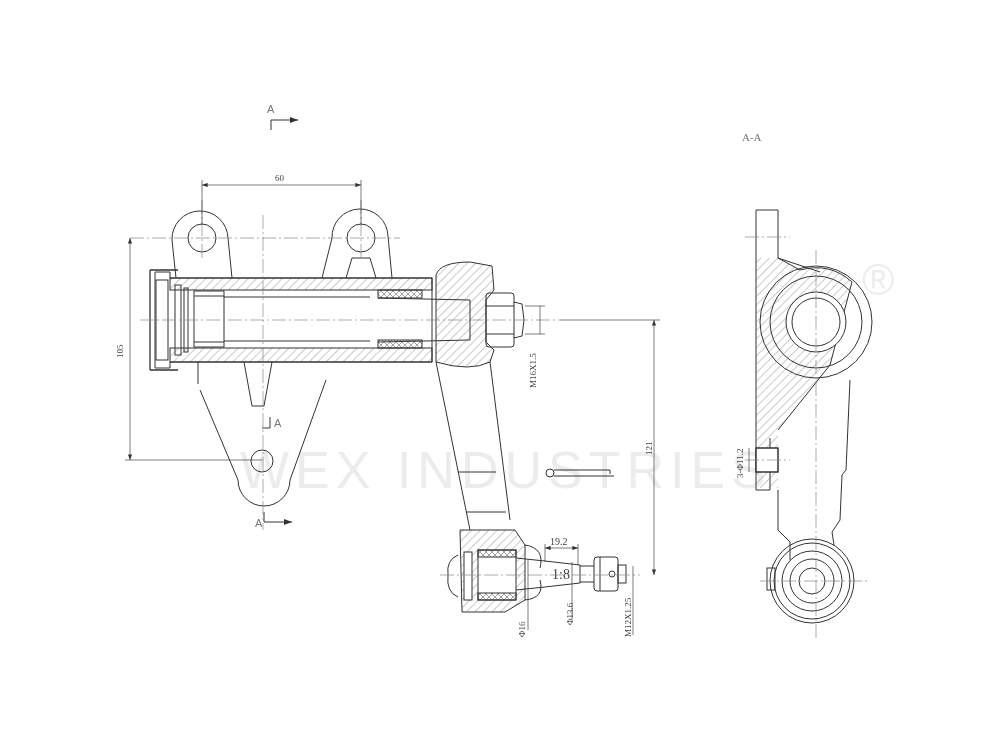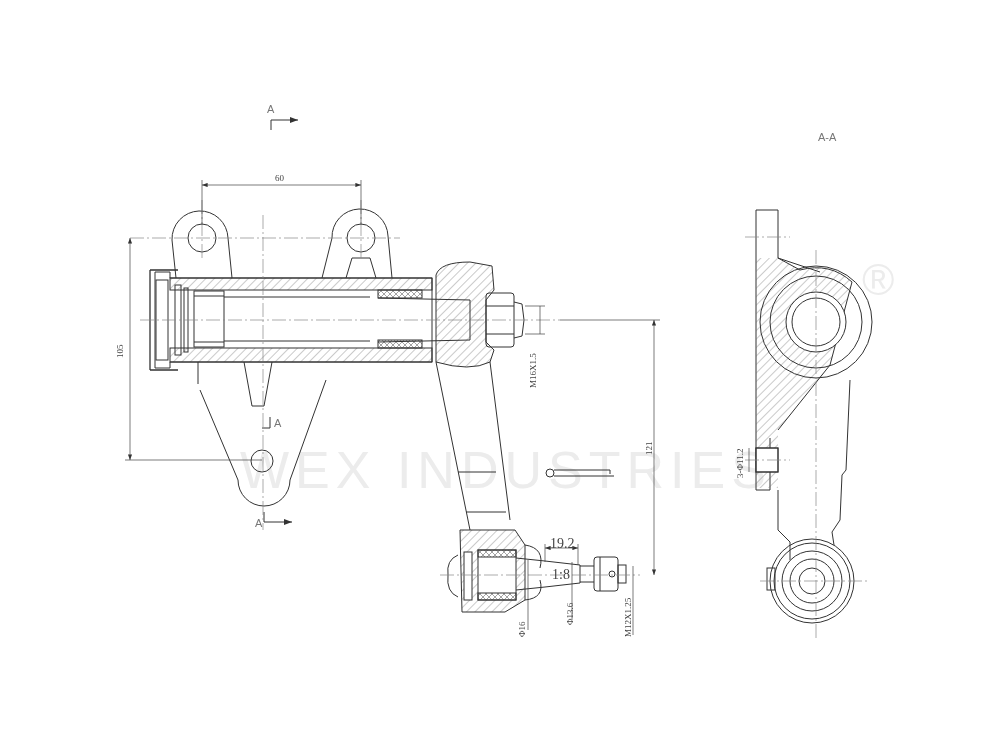--- a/index.html
+++ b/index.html
@@ -184,25 +184,25 @@
       <line x1="528" y1="560" x2="528" y2="630"></line>
       <line x1="572" y1="562" x2="572" y2="620"></line>
       <line x1="633" y1="566" x2="633" y2="635"></line>
       <line x1="749" y1="448" x2="749" y2="472"></line>
     </g>
   </svg>
 
   <div class="lbl lbl-sans" style="left:267px;top:104px;">A</div>
   <div class="lbl lbl-sans" style="left:255px;top:518px;">A</div>
   <div class="lbl lbl-sans" style="left:274px;top:418px;">A</div>
-  <div class="lbl lbl-sans" style="left:818px;top:132px;">A-A</div>
+  <div class="lbl lbl-sans" style="left:742px;top:132px;font-family:Liberation Serif, serif;">A-A</div>
 
   <div class="lbl" style="left:275px;top:174px;font-size:9px;">60</div>
   <div class="lbl rot" style="left:116px;top:358px;font-size:9px;">105</div>
   <div class="lbl rot" style="left:529px;top:388px;font-size:9px;">M16X1.5</div>
   <div class="lbl rot" style="left:645px;top:455px;font-size:9px;">121</div>
-  <div class="lbl" style="left:550px;top:537px;font-size:14px;">19.2</div>
+  <div class="lbl" style="left:550px;top:537px;font-size:10px;">19.2</div>
   <div class="lbl" style="left:552px;top:568px;font-size:14px;">1:8</div>
   <div class="lbl rot" style="left:518px;top:637px;font-size:9px;">Φ16</div>
   <div class="lbl rot" style="left:566px;top:625px;font-size:9px;">Φ13.6</div>
   <div class="lbl rot" style="left:624px;top:637px;font-size:9px;">M12X1.25</div>
   <div class="lbl rot" style="left:736px;top:478px;font-size:9px;">3-Φ11.2</div>
 </div>
 
 </body></html>

